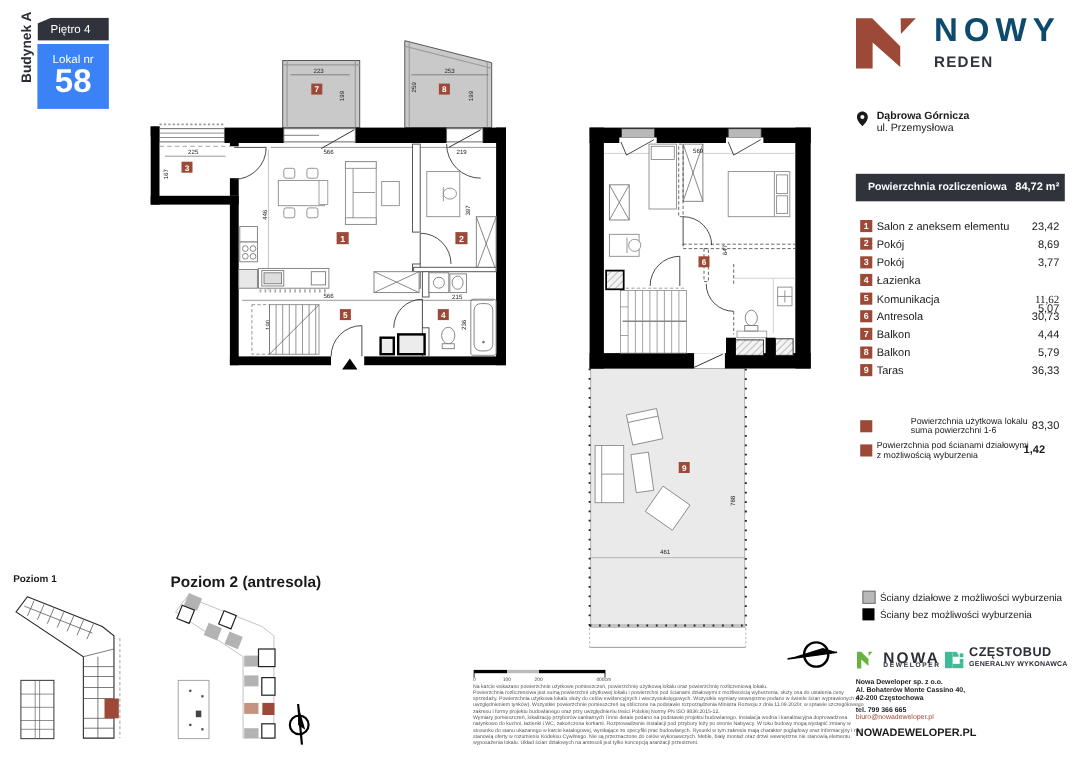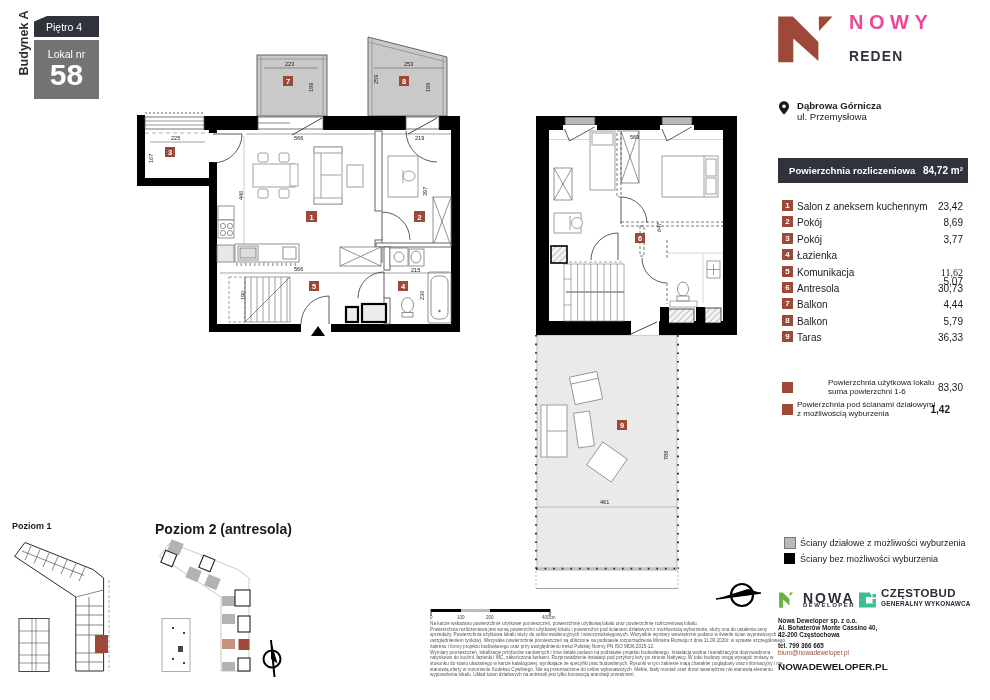--- a/index.html
+++ b/index.html
@@ -9,21 +9,21 @@
 </style>
 </head>
 <body>
 <div class="page">
 
 <div class="abs" style="left:-11px;top:36px;width:70px;transform:rotate(-90deg);transform-origin:center;font-size:12.5px;font-weight:bold;color:#2b2e36;text-align:center;">Budynek A</div>
 
 <div class="abs" style="left:34px;top:16px;width:65px;height:21px;background:#30333c;clip-path:polygon(0 26%,20% 0,100% 0,100% 100%,0 100%);"></div>
 <div class="abs" style="left:46px;top:21px;font-size:10.5px;color:#fff;">Piętro 4</div>
 
-<div class="abs" style="left:34px;top:40px;width:65px;height:59px;background:#737373;color:#fff;text-align:center;">
+<div class="abs" style="left:34px;top:40px;width:65px;height:59px;background:#3b82f6;color:#fff;text-align:center;">
 <div style="font-size:10.5px;margin-top:8px;">Lokal nr</div>
 <div style="font-size:30px;font-weight:bold;line-height:30px;">58</div>
 </div>
 
 <svg class="abs" style="left:130px;top:30px;" width="345" height="315" viewBox="130 30 345 315">
 
 <g>
 <rect x="257" y="55" width="70" height="61" fill="#c9c9c9" stroke="#555" stroke-width="0.9"></rect>
 <line x1="257" y1="59" x2="327" y2="59" stroke="#999" stroke-width="1"></line>
 <line x1="261" y1="55" x2="261" y2="116" stroke="#999" stroke-width="1"></line>
@@ -476,40 +476,40 @@
 <line x1="631" y1="334" x2="657" y2="322" stroke="#333" stroke-width="0.9"></line>
 </g>
 </svg>
 
 <svg class="abs" style="left:774px;top:12px;" width="62" height="54" viewBox="0 0 62 54">
 
 <polygon points="4.2,4.6 18.9,4.6 44.4,30.1 44.4,49 19.3,26.6 19.3,50.2 4.2,50.2" fill="#9c4a37"></polygon>
 <polygon points="44.8,4.5 58.5,4.5 45,19" fill="#9c4a37"></polygon>
 </svg>
 
-<div class="abs" style="left:849px;top:11px;font-size:20px;font-weight:bold;color:#ec4899;letter-spacing:5.5px;">NOWY</div>
+<div class="abs" style="left:849px;top:11px;font-size:30px;font-weight:bold;color:#0c4a6e;letter-spacing:5.5px;">NOWY</div>
 
 <div class="abs" style="left:849px;top:48.5px;font-size:13.8px;font-weight:bold;color:#30333c;letter-spacing:1.2px;">REDEN</div>
 
 <svg class="abs" style="left:779px;top:101px;" width="10" height="14" viewBox="0 0 12 16">
 <path d="M6 0 C2.7 0 0 2.7 0 6 C0 10.5 6 16 6 16 C6 16 12 10.5 12 6 C12 2.7 9.3 0 6 0 Z" fill="#1a1a1a"></path>
 <circle cx="6" cy="6" r="2.2" fill="#fff"></circle>
 </svg>
 <div class="abs" style="left:797px;top:100px;font-size:9.6px;font-weight:bold;color:#1a1a1a;">Dąbrowa Górnicza</div>
 <div class="abs" style="left:797px;top:110.5px;font-size:9.6px;color:#1a1a1a;">ul. Przemysłowa</div>
 
 <div class="abs" style="left:778px;top:158px;width:190px;height:25px;background:#30333c;color:#fff;">
 <span style="position:absolute;left:11px;top:7px;font-size:9.6px;font-weight:bold;">Powierzchnia rozliczeniowa</span>
 <span style="position:absolute;right:5px;top:6.5px;font-size:10px;font-weight:bold;">84,72 m²</span>
 </div>
 
 <div class="abs" style="left:778px;top:198px;width:190px;font-size:10px;color:#1a1a1a;">
 <div style="position:relative;height:16.4px;">
         <span class="badge" style="left:4px;top:2px;">1</span>
-        <span style="position:absolute;left:19px;top:3px;">Salon z aneksem kuchennym</span>
+        <span style="position:absolute;left:19px;top:3px;">Salon z aneksem elementu</span>
         <span style="position:absolute;right:5px;top:3px;">23,42</span>
       </div>
 <div style="position:relative;height:16.4px;">
         <span class="badge" style="left:4px;top:2px;">2</span>
         <span style="position:absolute;left:19px;top:3px;">Pokój</span>
         <span style="position:absolute;right:5px;top:3px;">8,69</span>
       </div>
 <div style="position:relative;height:16.4px;">
         <span class="badge" style="left:4px;top:2px;">3</span>
         <span style="position:absolute;left:19px;top:3px;">Pokój</span>

